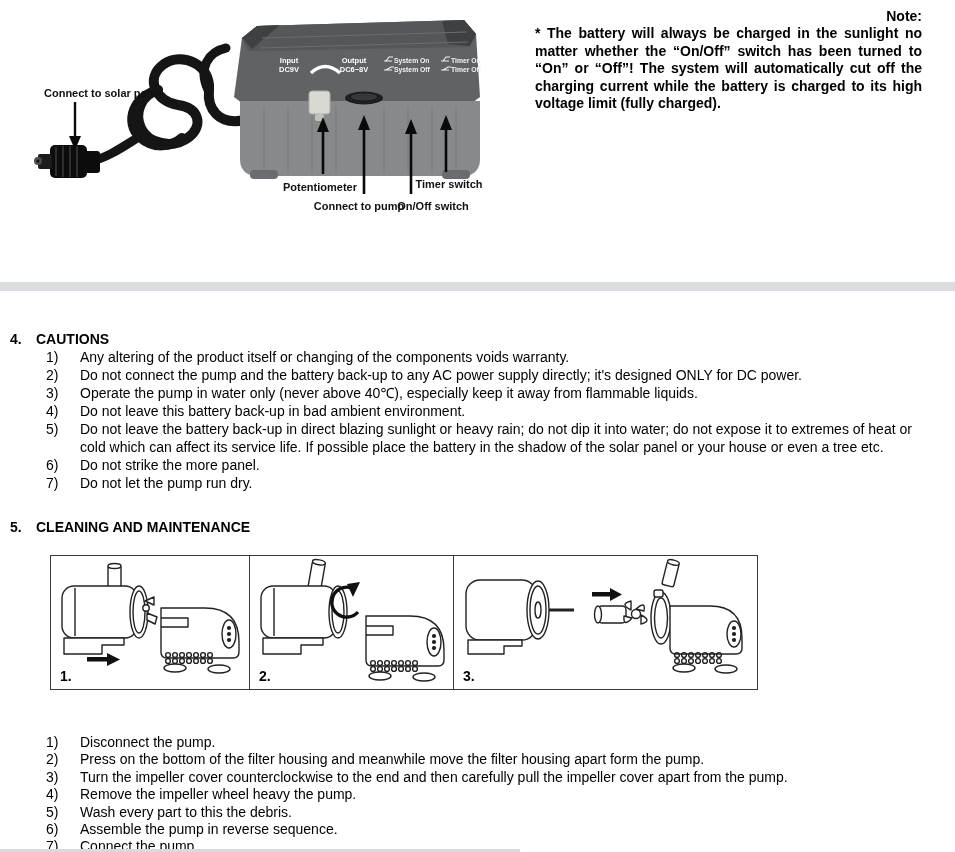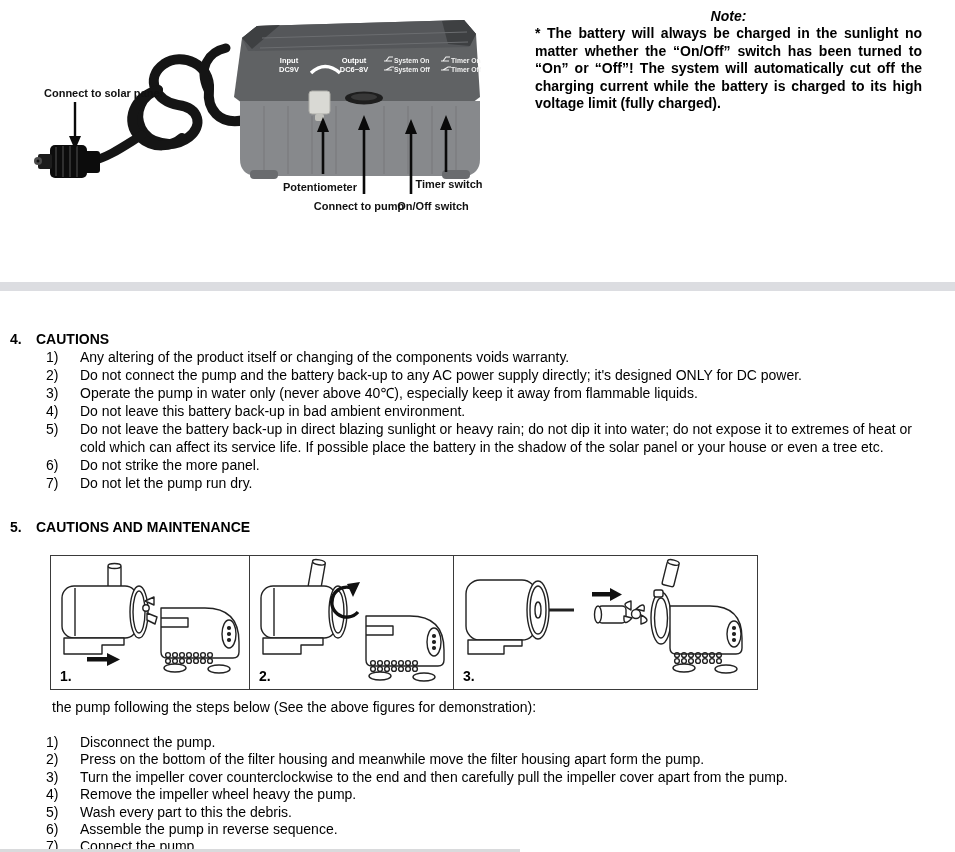--- a/index.html
+++ b/index.html
@@ -11,21 +11,21 @@
     overflow:hidden;
   }
 
   
   .device-fig { position:absolute; left:12px; top:4px; width:510px; height:216px; }
 
   
   .note { position:absolute; left:535px; top:8px; width:387px;
           font-size:14px; font-weight:bold; line-height:17.4px; }
   .note p { text-align:justify; }
-  .note .note-title { text-align:center;font-style:italic; }
+  .note .note-title { text-align:right; }
 
   
   .divider { position:absolute; left:0; top:282px; width:955px; height:9px; background:#dcdde1; }
   .bottom-bar { position:absolute; left:0; top:849px; width:520px; height:3px; background:#d9dadc; }
 
   
   .section-head { position:absolute; display:flex; font-size:14px; font-weight:bold; }
   .sec-num { width:26px; flex:0 0 26px; }
   #cautions-head { left:10px; top:331px; }
   #cleaning-head { left:10px; top:519px; }
@@ -202,21 +202,21 @@
     </div>
 
     <div class="li">
       <span class="li-num">7)</span>
       <span class="li-text">Do not let the pump run dry.</span>
     </div>
   </div>
 
 <div class="section-head" id="cleaning-head">
   <span class="sec-num">5.</span>
-  <span>CAUTIONS AND MAINTENANCE</span>
+  <span>CLEANING AND MAINTENANCE</span>
 </div>
 
 <div class="fig-box">
 
   <div class="fig-panel p1">
     <svg width="198" height="133" viewBox="0 0 198 133">
       <g stroke="#222" stroke-width="1.4" fill="#fff" stroke-linejoin="round">
         <rect x="57" y="10" width="13" height="24" rx="2"></rect>
         <ellipse cx="63.5" cy="10" rx="6.5" ry="2.5"></ellipse>
         <rect x="11" y="30" width="75" height="52" rx="12"></rect>
@@ -363,21 +363,20 @@
         </g>
         <ellipse cx="230" cy="112" rx="11" ry="4"></ellipse>
         <ellipse cx="272" cy="113" rx="11" ry="4"></ellipse>
       </g>
     </svg>
     <span class="fig-label">3.</span>
   </div>
 </div>
 
 <div id="cleaning-intro">
-  <div>the pump following the steps below (See the above figures for demonstration):</div>
 </div>
 
 <div class="num-list" id="cleaning-list">
 
     <div class="li">
       <span class="li-num">1)</span>
       <span class="li-text">Disconnect the pump.</span>
     </div>
 
     <div class="li">

